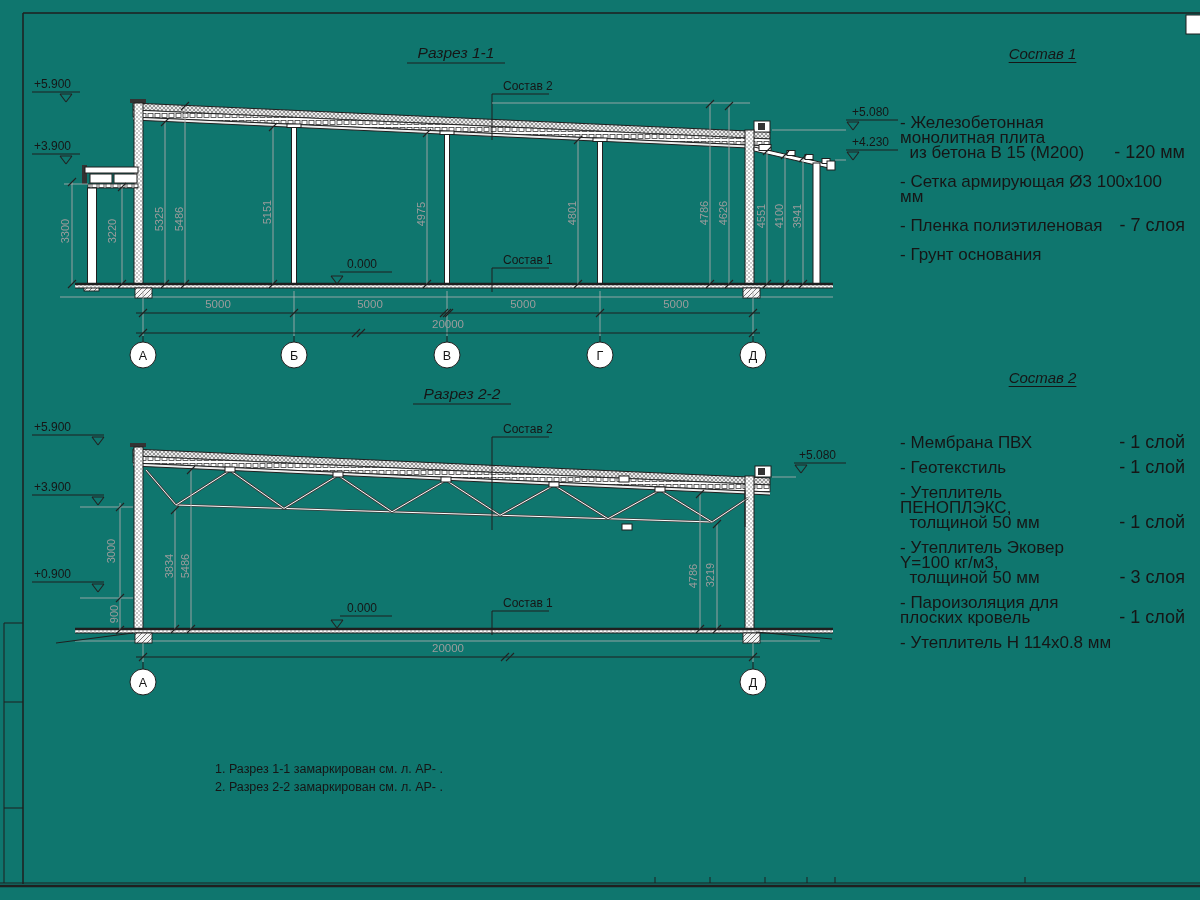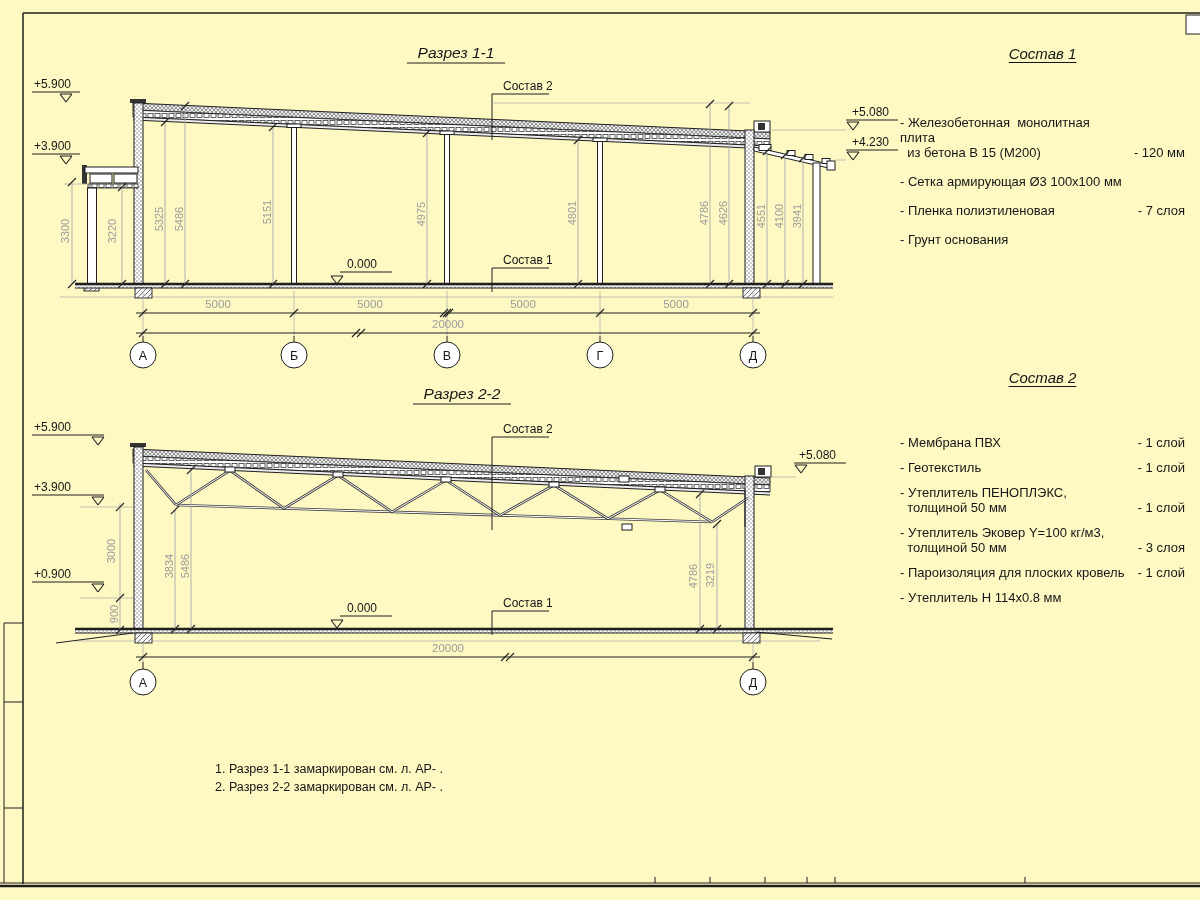--- a/index.html
+++ b/index.html
@@ -1,16 +1,16 @@
 <!DOCTYPE html>
 <html><head>
 <meta charset="utf-8">
 <style>
   html,body{margin:0;padding:0;background:#fff;}
-  .sheet{position:relative;width:1200px;height:900px;background:#fef9c3;overflow:hidden;
+  .sheet{position:relative;width:1200px;height:900px;background:#0f766e;overflow:hidden;
          font-family:"Liberation Sans",sans-serif;}
   .sheet svg{position:absolute;left:0;top:0;}
   svg .k{stroke:#1f1f1f;stroke-width:1;fill:none}
   svg .k2{stroke:#1f1f1f;stroke-width:2.3;fill:none}
   svg .k15{stroke:#1f1f1f;stroke-width:1.5;fill:none}
   svg .g{stroke:#b3b3b3;stroke-width:0.8;fill:none}
   svg .dm{stroke:#a8a8a8;stroke-width:0.9;fill:none}
   svg .tk{stroke:#222;stroke-width:1.1;fill:none}
   svg .wh{fill:#ffffff;stroke:#1f1f1f;stroke-width:1}
   svg .dk{fill:#333;stroke:none}
@@ -29,22 +29,22 @@
   svg .ttl{font-size:15.5px;font-style:italic}
   svg .ax{font-size:12.5px;text-anchor:middle}
   .comp{position:absolute;width:285px;color:#161616}
   .comp-title{text-align:center;font-style:italic;font-size:15px;line-height:18px;
               text-decoration:underline;text-underline-offset:3px;}
   .c1 .comp-title{margin-bottom:52px}
   .c2 .comp-title{margin-bottom:48px}
   .comp-row{display:flex;justify-content:space-between;align-items:flex-end}
   .c1 .comp-row{margin-bottom:14px}
   .c2 .comp-row{margin-bottom:10px}
-  .lbl{white-space:pre-wrap;font-size:13px;line-height:15px;}
-  .val{font-size:13px;line-height:15px;white-space:nowrap;padding-left:6px;}
+  .lbl{white-space:pre-wrap;font-size:17px;line-height:15px;}
+  .val{font-size:18px;line-height:15px;white-space:nowrap;padding-left:6px;}
   .notes{position:absolute;left:215px;top:761px;font-size:12.5px;line-height:17.5px;
          white-space:pre-wrap;color:#161616}
 </style>
 </head>
 <body>
 
 <div class="sheet">
 <svg width="1200" height="900" viewBox="0 0 1200 900">
   <defs>
     <pattern id="pDots" width="4" height="4" patternUnits="userSpaceOnUse">

